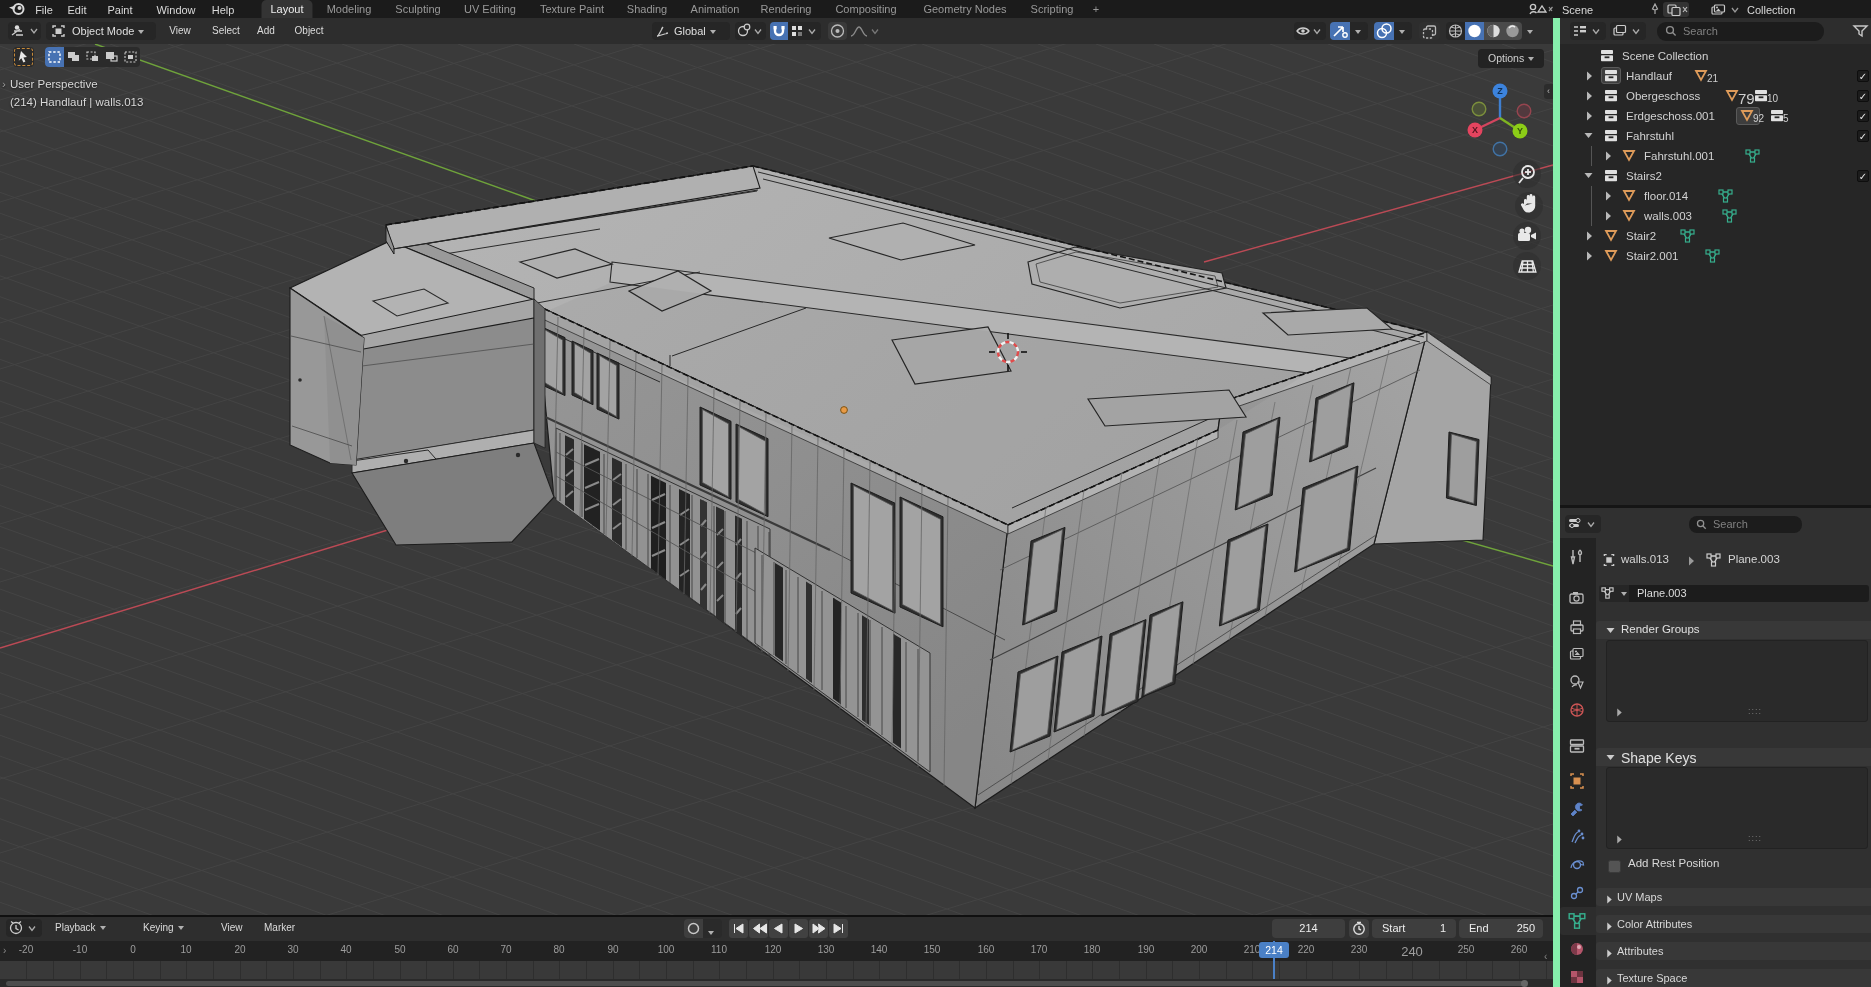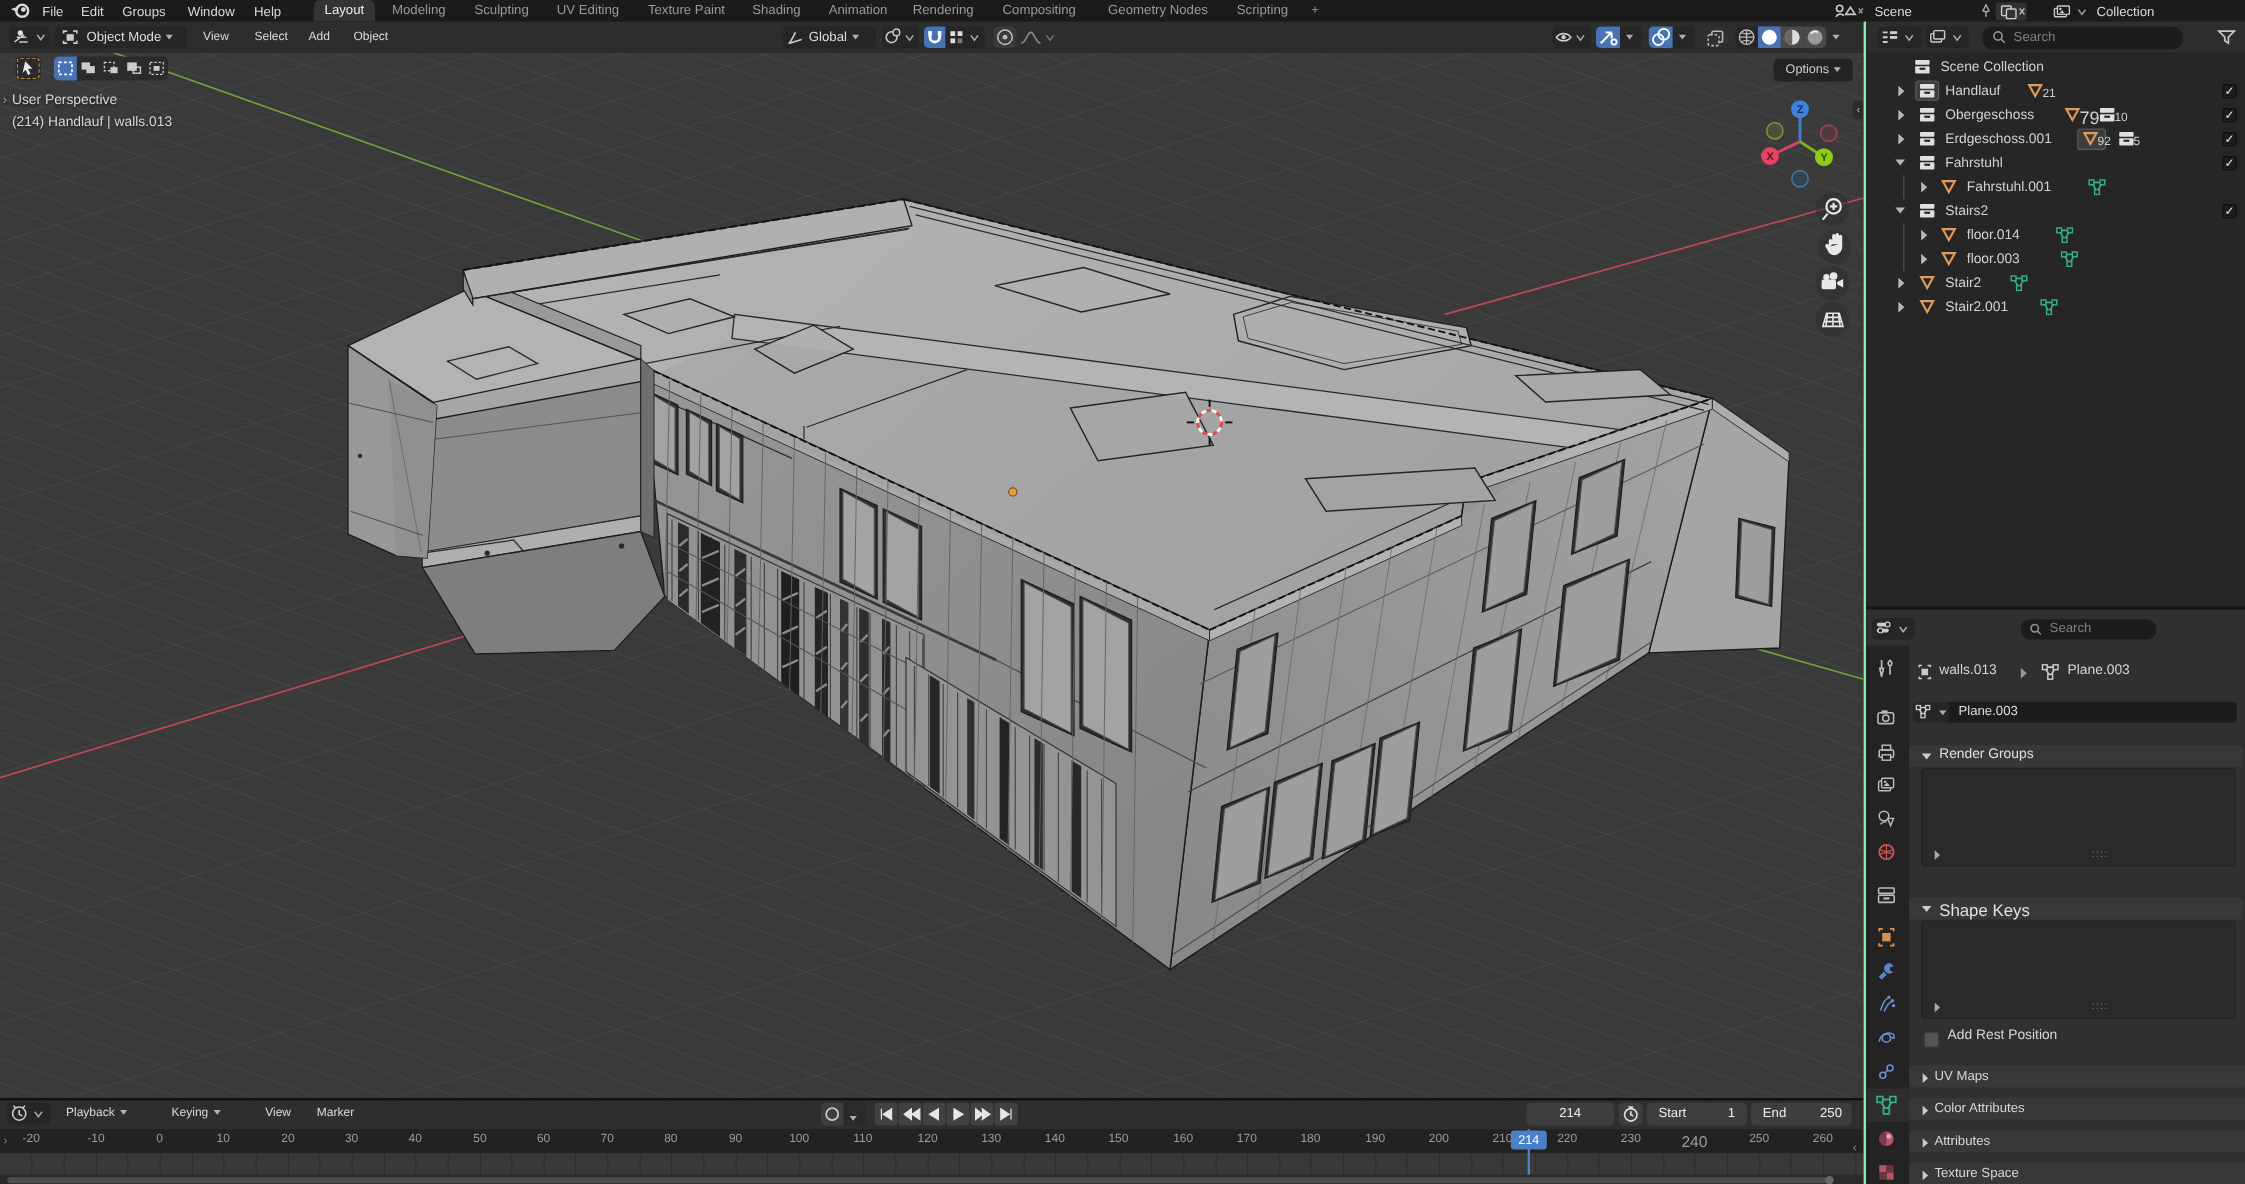--- a/index.html
+++ b/index.html
@@ -7,37 +7,37 @@
 #topbar{left:0;top:0;width:1871px;height:18px;background:#1b1b1b;color:#c3c3c3;font-size:11px}
 .menu{position:absolute;top:3.5px;color:#d9d9d9}
 .tab{position:absolute;top:0;height:18px;line-height:18px;padding:0 9px;color:#999;border-radius:5px 5px 0 0}
 .tab.on{background:#343434;color:#ededed}
 #vheader{left:0;top:18px;width:1553px;height:26px;background:#2d2d2d;color:#dedede;font-size:11px}
 .w{position:absolute;top:4px;height:18px;background:#262626;border-radius:4px;color:#dfdfdf;font-size:11px;line-height:18px}
 .hmenu{position:absolute;top:4px;height:18px;line-height:18px;color:#dcdcdc;font-size:10px}
 .caret{display:inline-block;width:0;height:0;border-left:3.5px solid transparent;border-right:3.5px solid transparent;border-top:4px solid #b0b0b0;vertical-align:middle;margin-left:4px}
 #viewport{left:0;top:44px;width:1553px;height:871px;background:#3a3a3a;overflow:hidden}
 #timeline{left:0;top:915px;width:1553px;height:72px;background:#2e2e2e}
-#right{left:1553px;top:18px;width:318px;height:969px;background:#262626;border-left:2px solid #86efac}
+#right{left:1553px;top:18px;width:318px;height:969px;background:#262626;border-left:7px solid #86efac}
 .vtext{position:absolute;color:#d8d8d8;font-size:11.5px;text-shadow:0 1px 2px rgba(0,0,0,.6)}
 .toolbtn{position:absolute;border-radius:4px;background:rgba(40,40,40,.85)}
 .ol-row{position:absolute;left:0;width:318px;height:20px;font-size:11.5px;color:#d2d2d2;line-height:20px}
 .chk{position:absolute;width:12px;height:12px;top:4px;background:#1c1c1c;border-radius:2px;border:1px solid #0e0e0e;color:#e6e6e6;font-size:10px;line-height:11px;text-align:center}
 .sec{position:absolute;width:274px;height:18px;background:#383838;border-radius:3px;color:#d8d8d8;font-size:11px;line-height:18px}
 </style></head><body>
 <div id="app">
     <div id="topbar" class="abs">
       <svg class="abs" style="left:8px;top:1px" width="18" height="15" viewBox="0 0 18 15">
         <circle cx="10.5" cy="8" r="5" fill="none" stroke="#d9d9d9" stroke-width="2"></circle>
         <circle cx="11.5" cy="7" r="2" fill="#d9d9d9"></circle>
         <path d="M1 6.5 L8 4.5 L6 9 z" fill="#d9d9d9"></path>
       </svg>
       <span class="menu" style="left:44px;transform:translateX(-50%)">File</span>
       <span class="menu" style="left:77px;transform:translateX(-50%)">Edit</span>
-      <span class="menu" style="left:120px;transform:translateX(-50%)">Groups</span>
+      <span class="menu" style="left:120px;transform:translateX(-50%)">Paint</span>
       <span class="menu" style="left:176px;transform:translateX(-50%)">Window</span>
       <span class="menu" style="left:223px;transform:translateX(-50%)">Help</span>
       <span class="tab on" style="left:287px;transform:translateX(-50%)">Layout</span>
       <span class="tab" style="left:349px;transform:translateX(-50%)">Modeling</span>
       <span class="tab" style="left:418px;transform:translateX(-50%)">Sculpting</span>
       <span class="tab" style="left:490px;transform:translateX(-50%)">UV Editing</span>
       <span class="tab" style="left:572px;transform:translateX(-50%)">Texture Paint</span>
       <span class="tab" style="left:647px;transform:translateX(-50%)">Shading</span>
       <span class="tab" style="left:715px;transform:translateX(-50%)">Animation</span>
       <span class="tab" style="left:786px;transform:translateX(-50%)">Rendering</span>
@@ -827,21 +827,21 @@
           </svg>
         </div>
         <div class="ol-row" style="top:162px">
           <div class="abs" style="left:31px;top:0;width:1px;height:20px;background:#555"></div>
           <svg class="abs" style="left:45px;top:5px" width="7" height="10" viewBox="0 0 7 10">
             <path d="M1 0.5 L6 5 L1 9.5 z" fill="#b9b9b9"></path>
           </svg>
           <svg class="abs" style="left:62px;top:3px" width="14" height="13" viewBox="0 0 14 13">
             <path d="M2 2 h10 l-5 9 z" fill="none" stroke="#de9b5a" stroke-width="1.8"></path>
           </svg>
-          <span class="abs" style="left:84px">floor.003</span>
+          <span class="abs" style="left:84px">walls.003</span>
           <svg class="abs" style="left:162px;top:3px" width="15" height="14" viewBox="0 0 15 14">
             <path d="M3 3 h9 l-4.5 8 z" fill="none" stroke="#36ae8d" stroke-width="1.4"></path>
             <rect x="1" y="1" width="4" height="4" fill="#262626" stroke="#36ae8d" stroke-width="1.2"></rect>
             <rect x="10" y="1" width="4" height="4" fill="#262626" stroke="#36ae8d" stroke-width="1.2"></rect>
             <rect x="5.5" y="9" width="4" height="4" fill="#262626" stroke="#36ae8d" stroke-width="1.2"></rect>
           </svg>
         </div>
         <div class="ol-row" style="top:182px">
           <svg class="abs" style="left:26px;top:5px" width="7" height="10" viewBox="0 0 7 10">
             <path d="M1 0.5 L6 5 L1 9.5 z" fill="#b9b9b9"></path>

